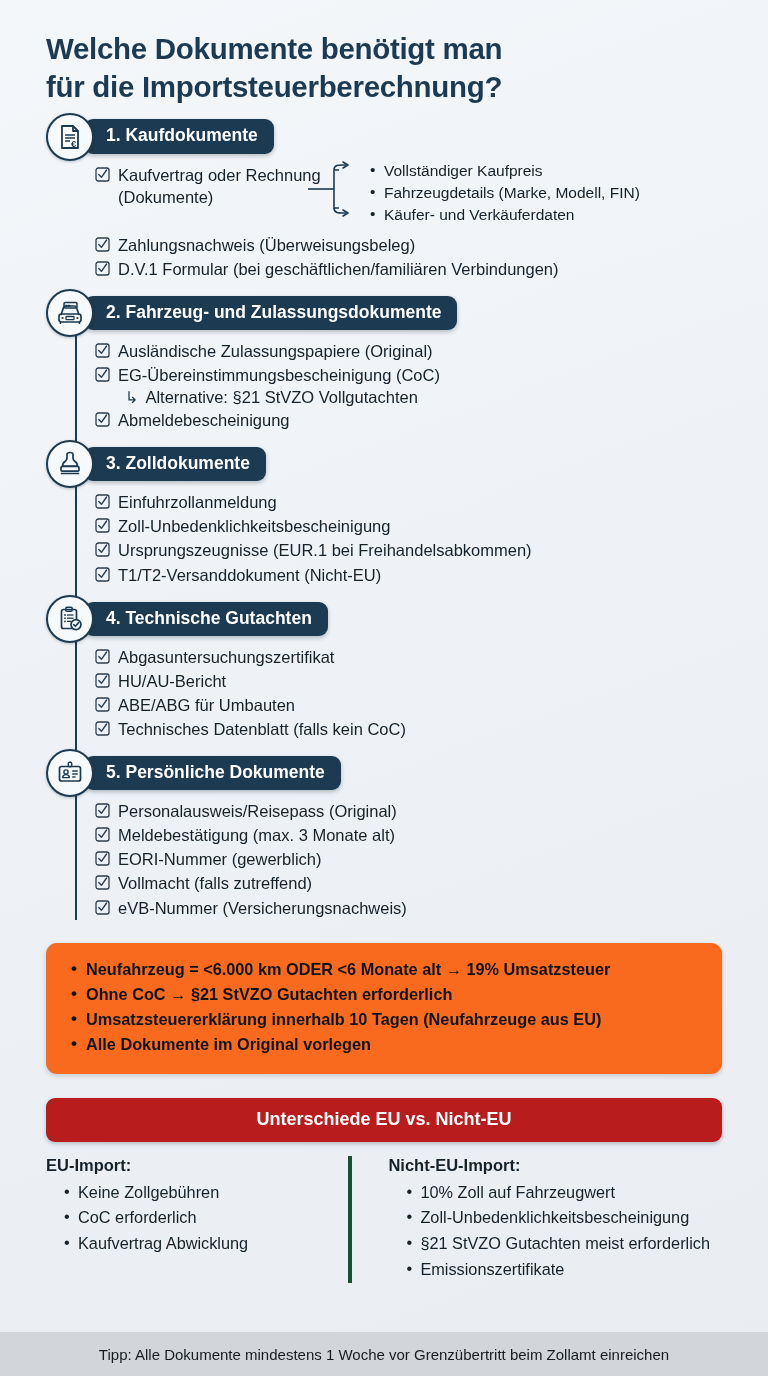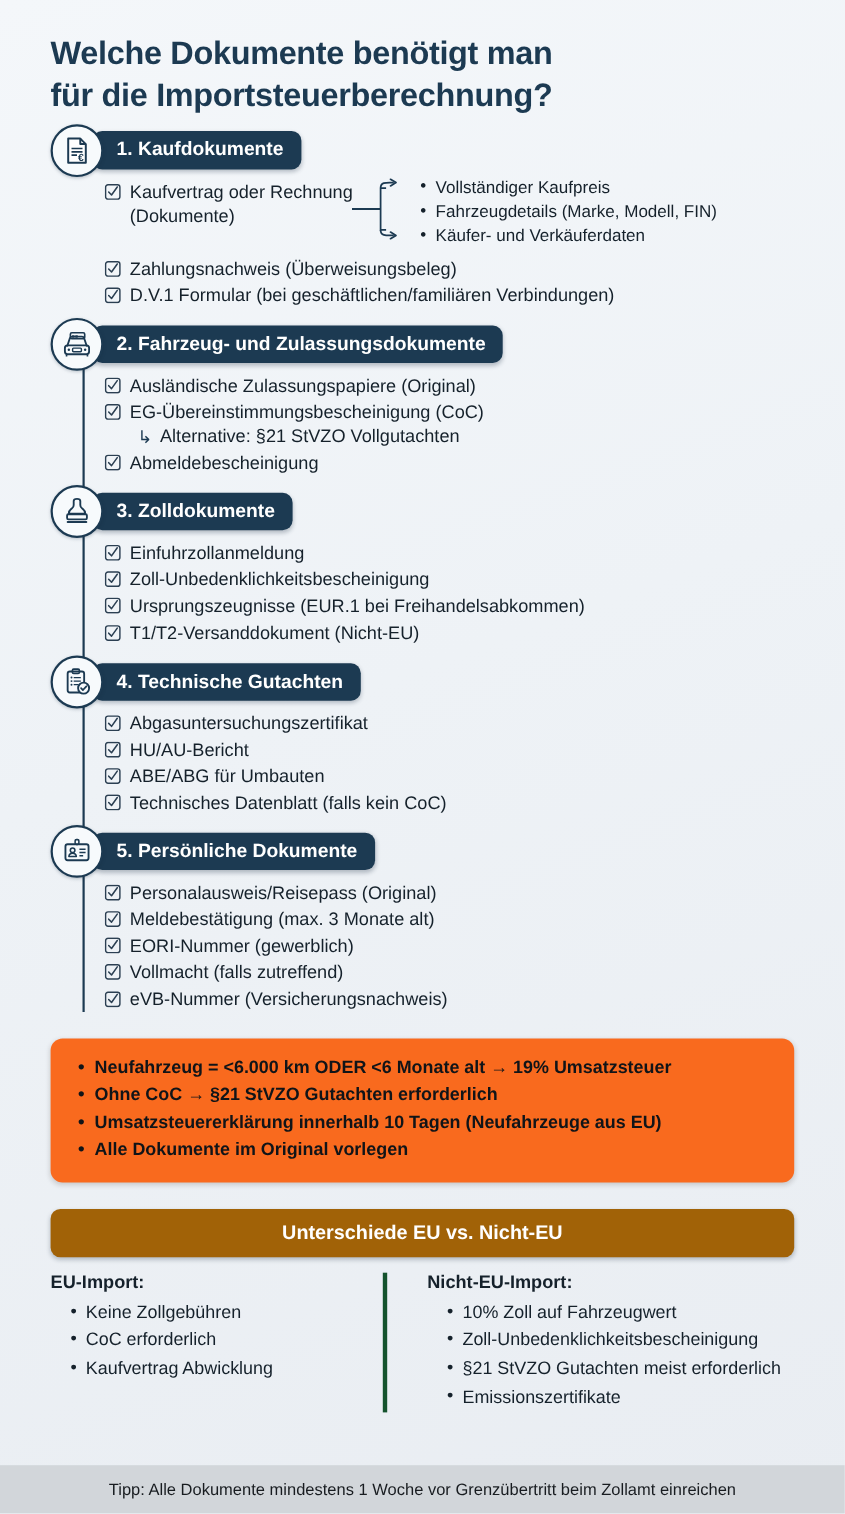--- a/index.html
+++ b/index.html
@@ -107,24 +107,24 @@
     color: #15212b;
     display: flex;
     align-items: flex-start;
     margin-bottom: 2px;
   }
   .sub .arrow { margin-right: 7px; color: #1c3a52; font-size: 16px; }
 
   
   .branch {
     position: absolute;
-    left: 320px;
+    left: 308px;
     top: -4px;
     display: flex;
-    align-items: center;
+    align-items: flex-start;
   }
   .branch-connector { flex: 0 0 auto; }
   .branch-list {
     margin-left: 0px;
     font-size: 15.5px;
     line-height: 1.42;
     color: #15212b;
   }
   .branch-list li { list-style: none; position: relative; padding-left: 14px; white-space: nowrap; }
   .branch-list li::before {
@@ -159,21 +159,21 @@
   }
   .warn li::before {
     content: "\2022";
     position: absolute; left: 5px; top: -1px;
     font-size: 17px;
   }
 
   
   .cmp-title {
     margin: 24px 46px 0 46px;
-    background: #a16207;
+    background: #b91c1c;
     color: #fff;
     border-radius: 9px;
     text-align: center;
     font-size: 18px;
     font-weight: bold;
     padding: 11px 10px 12px 10px;
     box-shadow: 0 2px 4px rgba(20,40,60,.25);
   }
   .cmp-body {
     display: flex;

